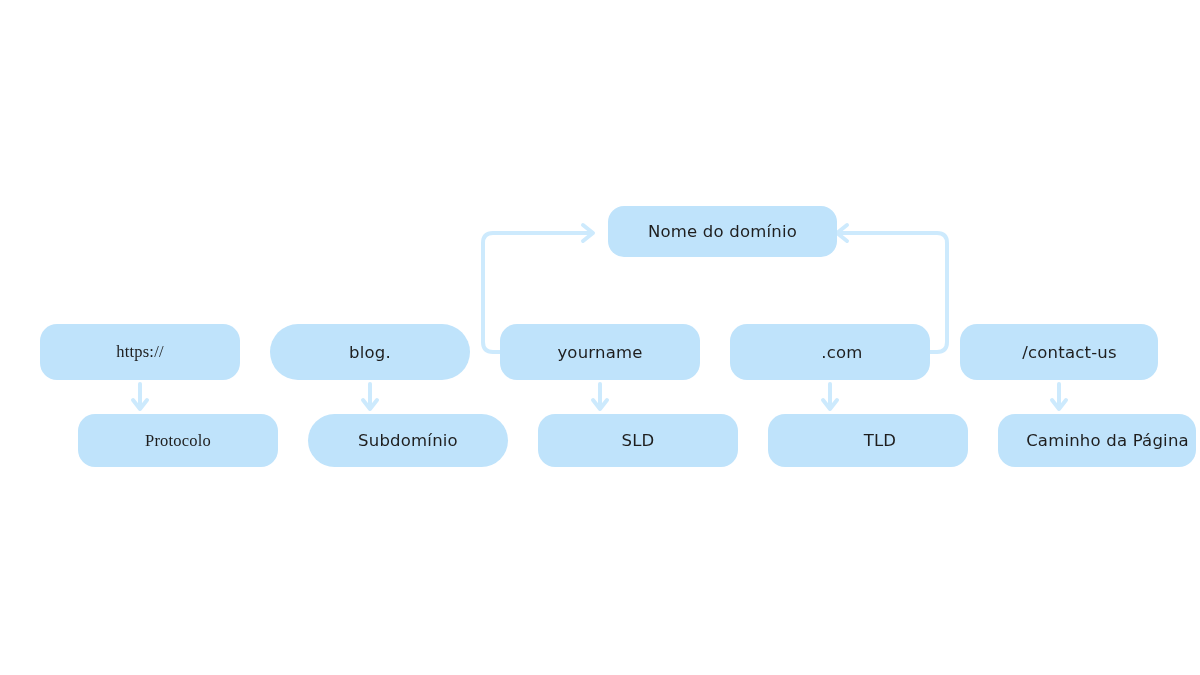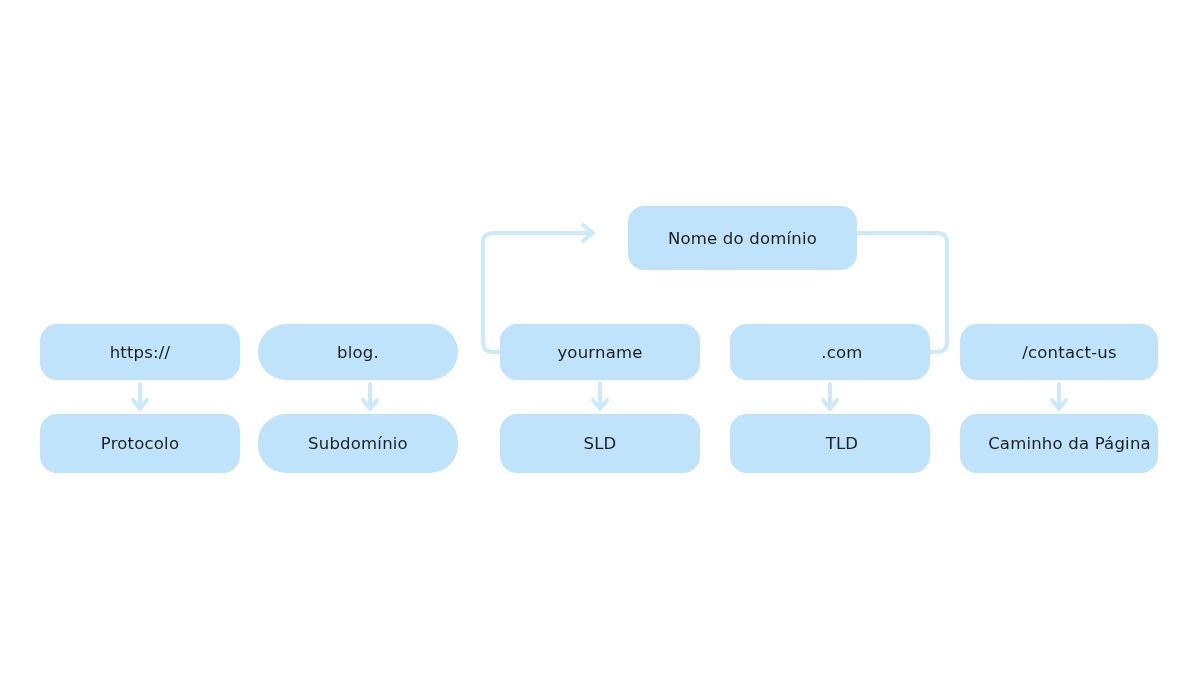--- a/index.html
+++ b/index.html
@@ -38,25 +38,25 @@
     border-radius:17px;
     display:flex;
     align-items:center;
     justify-content:center;
     color:var(--text);
     font-size:16.5px;
     letter-spacing:0.2px;
     white-space:nowrap;
     box-sizing:border-box;
   }
-  .node.top-node{left:628px;top:206px;width:229px;height:64px;border-radius:16px;}
+  .node.top-node{left:608px;top:206px;width:229px;height:51px;border-radius:16px;}
   .row-parts .node{top:324px;height:56px;}
-  .row-labels .node{top:414px;height:59px;}
-  .c0{left:40px;width:200px;}
-  .c1{left:258px;width:200px;border-radius:28px;}
+  .row-labels .node{top:414px;height:53px;margin-left:38px;}
+  .c0{left:40px;width:200px;font-family:Liberation Serif, serif;}
+  .c1{left:270px;width:200px;border-radius:28px;}
   .c2{left:500px;width:200px;}
   .c3{left:730px;width:200px;padding-left:24px;}
   .c4{left:960px;width:198px;padding-left:21px;}
 </style>
 </head>
 <body>
 
 <div class="canvas">
 
   <svg class="overlay" viewBox="0 0 1200 675" aria-hidden="true">

